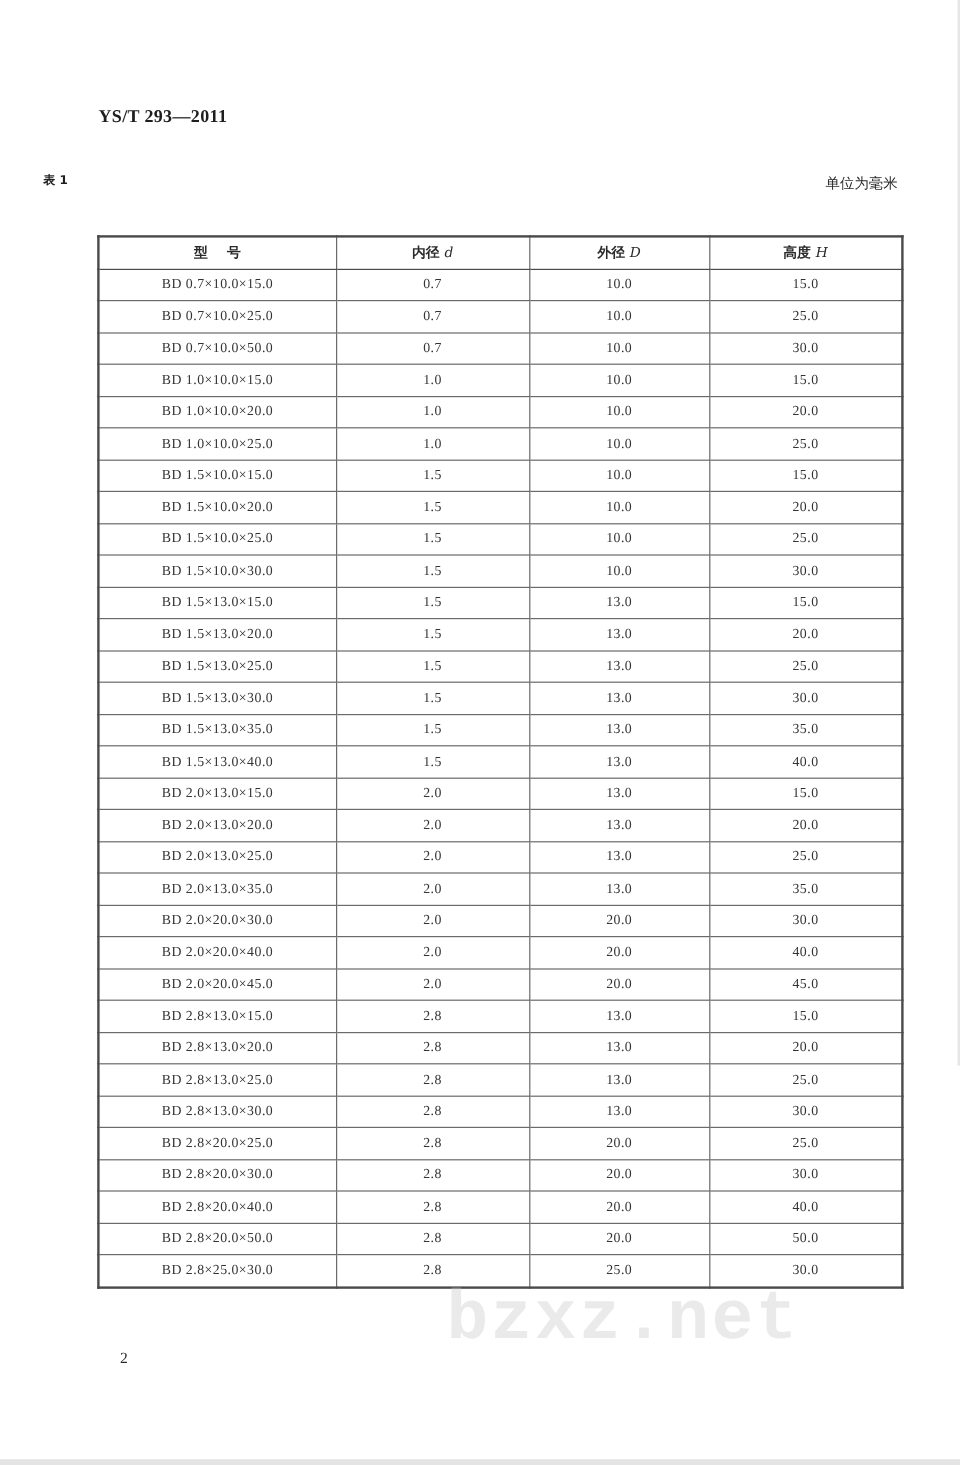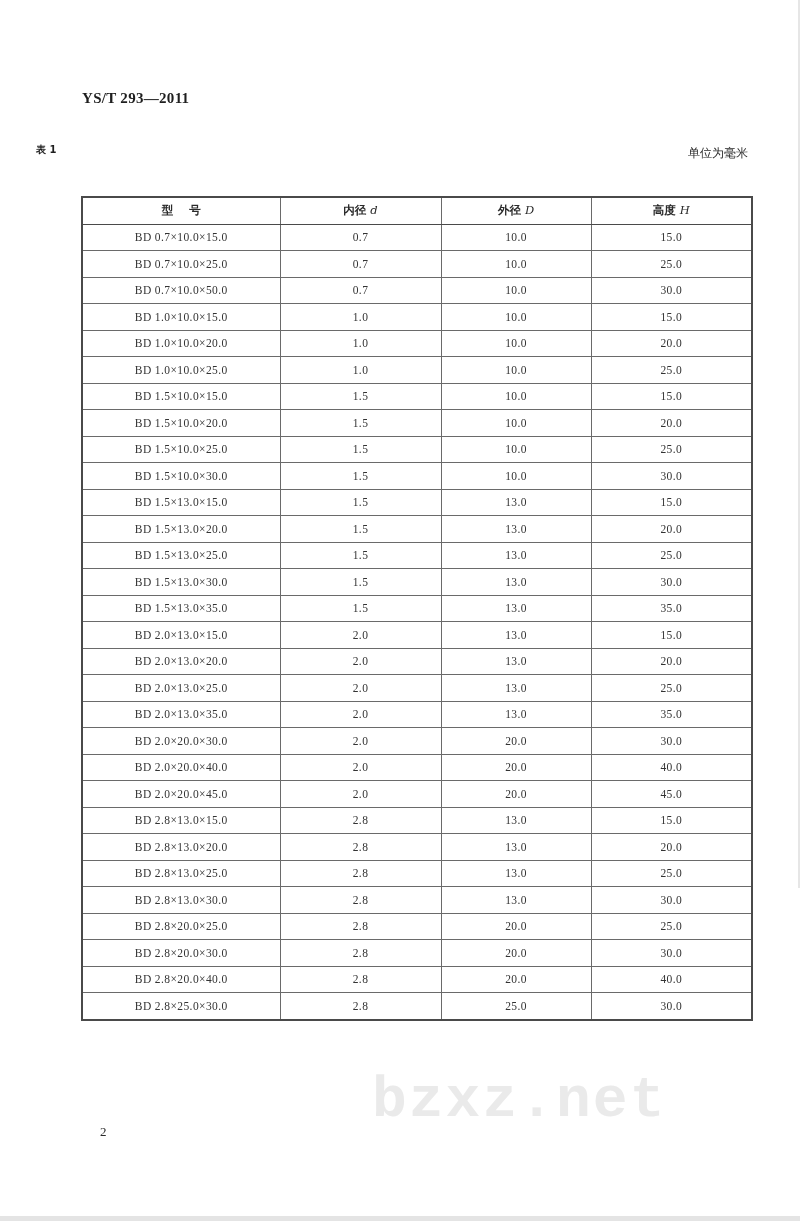--- a/index.html
+++ b/index.html
@@ -243,20 +243,26 @@
           <td>13.0</td>
           <td>30.0</td>
         </tr>
         <tr>
           <td>BD 1.5×13.0×35.0</td>
           <td>1.5</td>
           <td>13.0</td>
           <td>35.0</td>
         </tr>
         <tr>
+          <td>BD 1.5×13.0×40.0</td>
+          <td>1.5</td>
+          <td>13.0</td>
+          <td>40.0</td>
+        </tr>
+        <tr>
           <td>BD 2.0×13.0×15.0</td>
           <td>2.0</td>
           <td>13.0</td>
           <td>15.0</td>
         </tr>
         <tr>
           <td>BD 2.0×13.0×20.0</td>
           <td>2.0</td>
           <td>13.0</td>
           <td>20.0</td>
@@ -325,20 +331,26 @@
           <td>BD 2.8×20.0×30.0</td>
           <td>2.8</td>
           <td>20.0</td>
           <td>30.0</td>
         </tr>
         <tr>
           <td>BD 2.8×20.0×40.0</td>
           <td>2.8</td>
           <td>20.0</td>
           <td>40.0</td>
+        </tr>
+        <tr>
+          <td>BD 2.8×20.0×50.0</td>
+          <td>2.8</td>
+          <td>20.0</td>
+          <td>50.0</td>
         </tr>
         <tr>
           <td>BD 2.8×25.0×30.0</td>
           <td>2.8</td>
           <td>25.0</td>
           <td>30.0</td>
         </tr>
       </tbody>
   </table>
 

